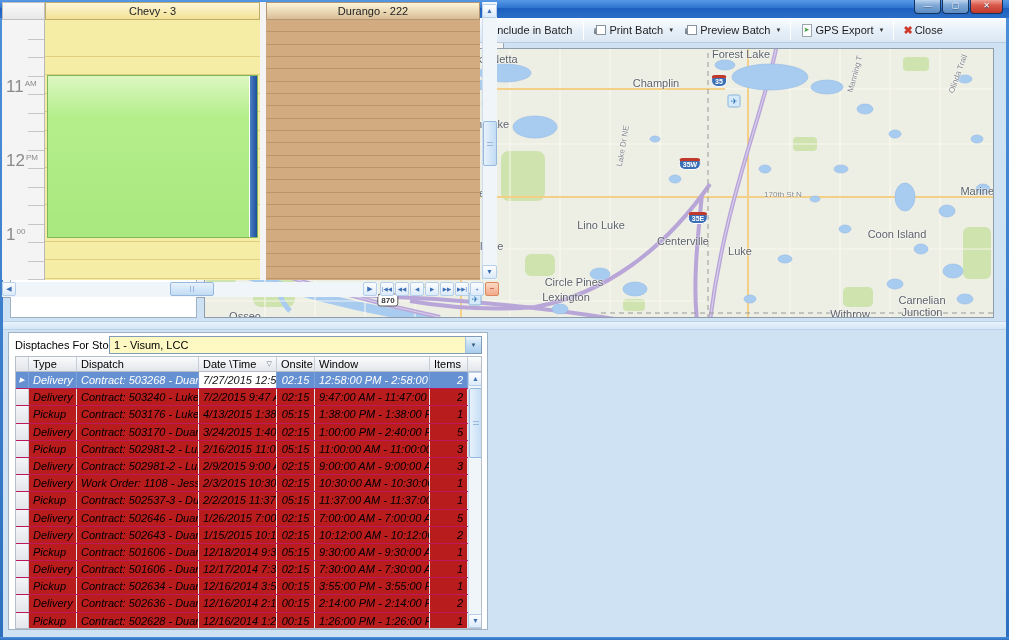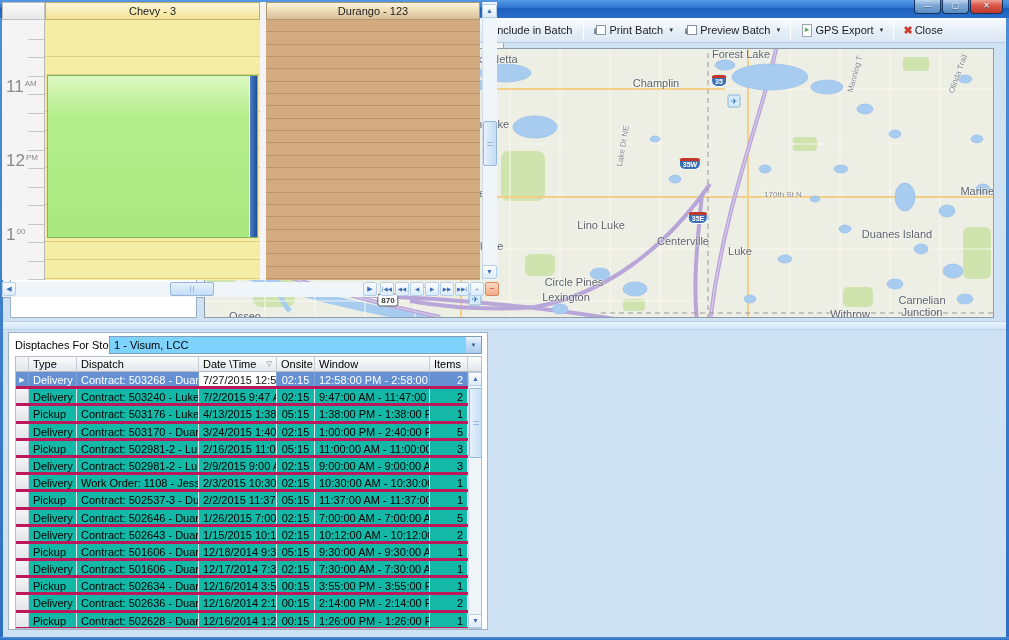--- a/index.html
+++ b/index.html
@@ -19,21 +19,21 @@
   .wc { width:27px; height:14px; margin-left:1px; border:1px solid #14335e; border-top:none;
     border-radius:0 0 4px 4px; background:linear-gradient(#bcd4ee,#7fa8d6 40%,#5d8cc2);
     color:#fff; font-size:8px; line-height:12px; text-align:center; text-shadow:0 1px 1px #2a4c77;}
   .wc.close { width:33px; background:linear-gradient(#f0a196,#d9594a 40%,#c0392b); }
 
   
   .toolbar { position:absolute; left:3px; top:18px; width:1003px; height:25px;
     background:linear-gradient(#fbfdff,#e7f0f9 50%,#dbe7f3); border-bottom:1px solid #bacbdd;
     display:flex; align-items:center; font-size:11px; color:#1d1d1d; padding-left:8px; }
   .tb-label { margin-right:5px; }
-  .combo { height:18px; background:#7dd3fc; border:1px solid #7f9db9; display:flex; align-items:center; font-size:11px; }
+  .combo { height:18px; background:#fef9c3; border:1px solid #7f9db9; display:flex; align-items:center; font-size:11px; }
   .combo .cval { flex:1; padding:0 4px; overflow:hidden; white-space:nowrap; }
   .combo-btn { width:16px; height:16px; background:linear-gradient(#e8f3fc,#c2dcf3 50%,#a9cdee);
     border-left:1px solid #a5c4de; display:flex; align-items:center; justify-content:center;
     font-size:6px; color:#365a82; }
   .truck-combo { width:168px; margin-right:8px; }
   .tb-sep { width:1px; height:19px; background:#c3cfdc; border-right:1px solid #fff; margin:0 4px; }
   .tb-btn { display:flex; align-items:center; height:21px; padding:0 5px; border-radius:2px; white-space:nowrap; }
   .tb-btn .lab { margin:0 2px; }
   .tb-arrow { font-size:6px; color:#333; margin-left:3px; }
   .icon-printer { width:14px; height:12px; position:relative; display:inline-block; }
@@ -85,21 +85,21 @@
     border:1px solid #8ab4d8; border-radius:2px; font-size:8px; line-height:12px; text-align:center; color:#2a6fb0; }
 
   
   .store-row { position:absolute; left:0; top:0; width:100%; height:23px; }
   .store-label { position:absolute; left:6px; top:6px; font-size:11px; }
   .store-combo { position:absolute; left:100px; top:3px; width:373px; }
   #grid { position:absolute; left:6px; top:23px; width:467px; height:273px; border:1px solid #b6bfc9; font-size:11px; background:#fff; overflow:hidden; }
   .g-header { display:flex; height:15px; background:linear-gradient(#fbfcfd,#e2e5ea); border-bottom:1px solid #b6bfc9; }
   .g-hcell { border-right:1px solid #c9ced6; padding:0 4px; overflow:hidden; white-space:nowrap; display:flex; align-items:center; }
   .g-sort { margin-left:auto; font-size:7px; color:#6b7684; }
-  .g-row { display:flex; height:17.2px; border-bottom:3px solid #be185d; background:#14b8a6; }
+  .g-row { display:flex; height:17.2px; border-bottom:1px solid #be185d; background:#b91c1c;font-style:italic; }
   .g-cell { border-right:1px solid #e2e6ea; padding:0 4px; overflow:hidden; white-space:nowrap; line-height:16px; }
   .g-ind { background:linear-gradient(#f4f5f7,#e3e5ea); border-right:1px solid #c9ced6; text-align:center; font-size:7px; line-height:16px; color:#333; padding:0; }
   .g-row.sel .g-cell { background:#6591d2; color:#fff; border-right-color:#7ba0da; }
   .g-row.sel .g-cell.focus { background:#fff; color:#111; }
   .num { text-align:right; } .ctr { text-align:center; }
   
   .sb-v { position:absolute; width:15px; background:#f0f5fa; border-left:1px solid #cfdceb; }
   .sb-h { position:absolute; height:15px; background:#f0f5fa; }
   .sb-btn { position:absolute; width:15px; height:14px; background:linear-gradient(#fdfeff,#dceafa);
     border:1px solid #b6cfe8; border-radius:2px; color:#3f6fb5; font-size:7px; text-align:center; line-height:12px; }
@@ -416,21 +416,21 @@
         <div class="map-label" style="left: 76px; top: 140px;">Anoka</div>
         <div class="map-label" style="left: 72px; top: 189px;">Champlin</div>
         <div class="map-label" style="left: 174px; top: 184px;">Coon Rapids</div>
         <div class="map-label" style="left: 256px; top: 144px;">Johnsville</div>
         <div class="map-label" style="left: 283px; top: 197px;">Blaine</div>
         <div class="map-label" style="left: 396px; top: 176px;">Lino Luke</div>
         <div class="map-label" style="left: 478px; top: 192px;">Centerville</div>
         <div class="map-label" style="left: 369px; top: 233px;">Circle Pines</div>
         <div class="map-label" style="left: 361px; top: 248px;">Lexington</div>
         <div class="map-label" style="left: 535px; top: 202px;">Luke</div>
-        <div class="map-label" style="left: 692px; top: 185px;">Duanes Island</div>
+        <div class="map-label" style="left: 692px; top: 185px;">Coon Island</div>
         <div class="map-label" style="left: 645px; top: 265px;">Withrow</div>
         <div class="map-label wrap" style="left: 717px; top: 258px;">Carnelian Junction</div>
         <div class="map-label" style="left: 778px; top: 142px;">Marine O</div>
         <div class="map-label" style="left: 40px; top: 267px;">Osseo</div>
         <div class="map-label small" style="left: 578px; top: 145px;">170th St N</div>
         <div class="map-label tiny" style="left: 208px; top: 237px;">EVERGREEN</div>
         <div class="map-label small" style="left: 418px; top: 97px; transform: translate(-50%, -50%) rotate(-80deg);">Lake Dr NE</div>
         <div class="map-label small" style="left: 650px; top: 25px; transform: translate(-50%, -50%) rotate(-75deg);">Manning T</div>
         <div class="map-label small" style="left: 753px; top: 25px; transform: translate(-50%, -50%) rotate(-70deg);">Olinda Trail</div>
         <div class="shield-us" style="left: 137px; top: 150px;">10</div>
@@ -622,21 +622,21 @@
           </div>
         <div class="sb-btn" style="left:-1px; bottom:0;">▼</div>
       </div>
     </div>
   </div>
 
   <div id="sched-panel">
     <div id="sched-corner"></div>
     <div id="sched-headers">
         <div class="res-header" style="left: 45px; width: 215px; background: linear-gradient(rgb(253, 246, 216), rgb(242, 226, 148)); border-color: rgb(191, 174, 106);">Chevy - 3</div>
-        <div class="res-header" style="left: 266px; width: 214px; background: linear-gradient(rgb(253, 246, 216), rgb(217, 189, 150)); border-color: rgb(181, 150, 114);">Durango - 123</div>
+        <div class="res-header" style="left: 266px; width: 214px; background: linear-gradient(rgb(253, 246, 216), rgb(217, 189, 150)); border-color: rgb(181, 150, 114);">Durango - 222</div>
       </div>
     <div class="col-gap"></div>
     <div id="sched-ruler">
         <div class="ruler-tick" style="top: 18.5px;"></div>
         <div class="ruler-tick" style="top: 37px;"></div>
         <div class="ruler-tick" style="top: 55.5px;"></div>
         <div class="ruler-tick" style="top: 74px;"></div>
         <div class="ruler-tick" style="top: 92.5px;"></div>
         <div class="ruler-tick" style="top: 111px;"></div>
         <div class="ruler-tick" style="top: 129.5px;"></div>

